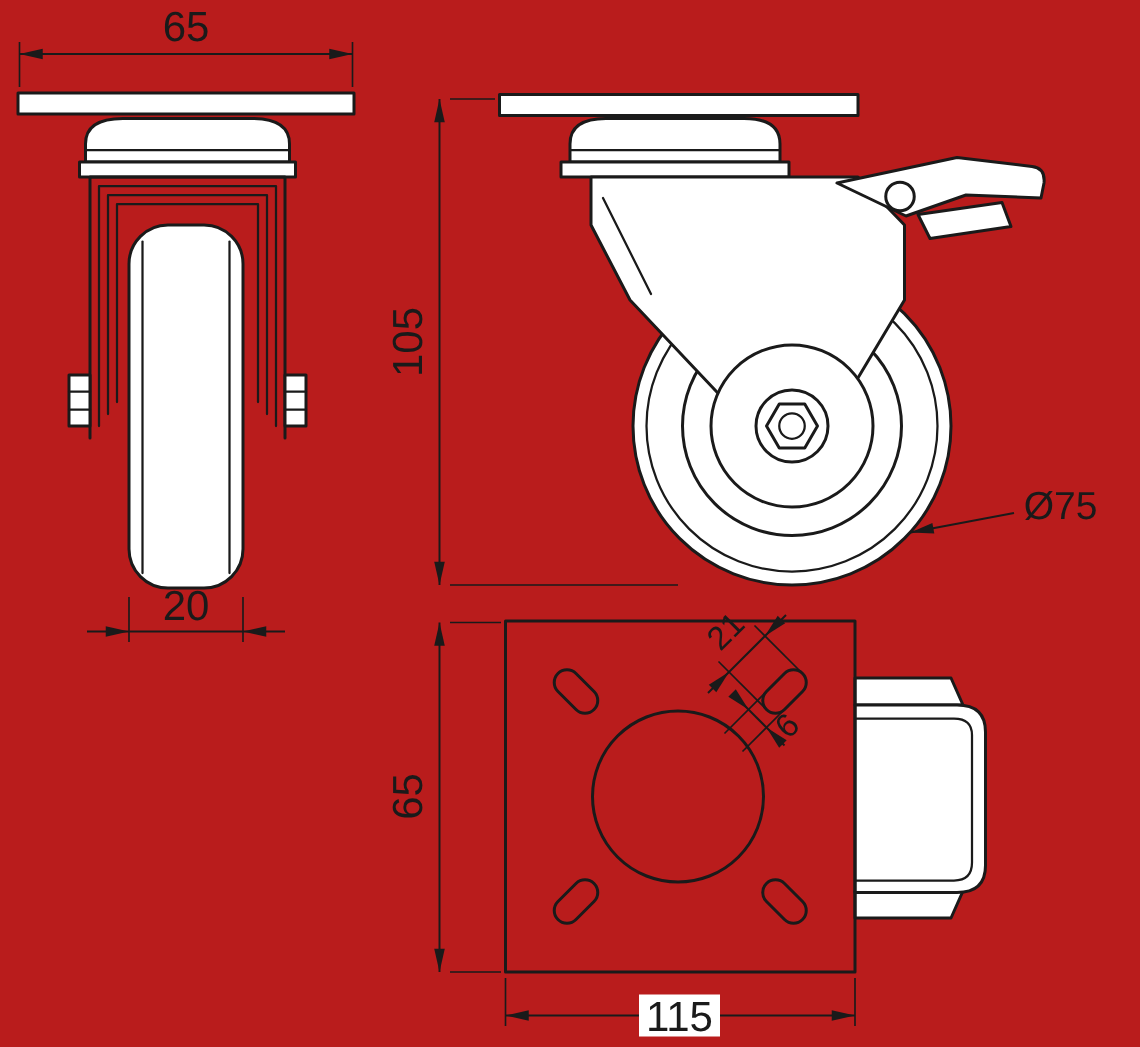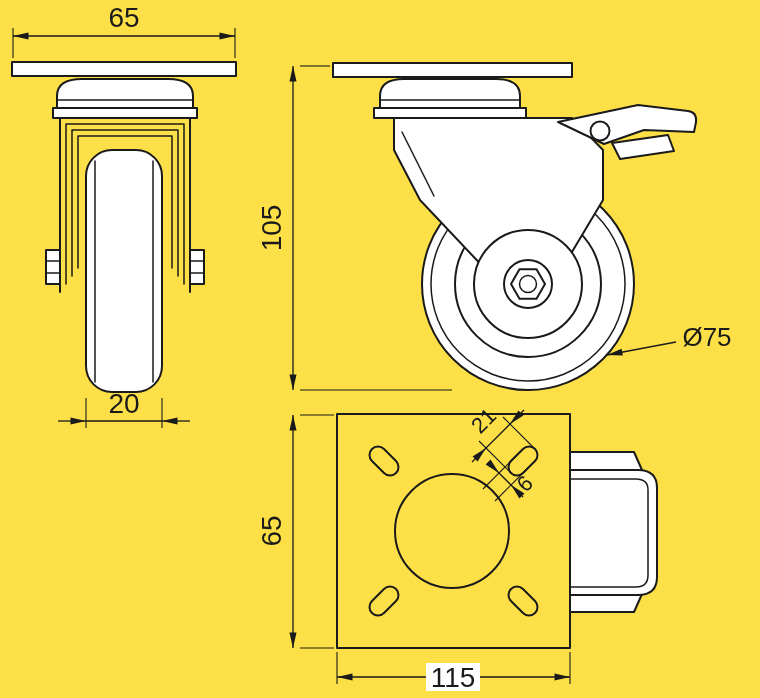--- a/index.html
+++ b/index.html
@@ -1,16 +1,16 @@
 <!DOCTYPE html>
 <html><head>
 <meta charset="utf-8">
 <style>
   html,body{margin:0;padding:0;background:#ffffff;}
-  .canvas{width:760px;height:698px;background:#fde047;position:relative;overflow:hidden;}
+  .canvas{width:760px;height:698px;background:#b91c1c;position:relative;overflow:hidden;}
   svg{display:block;}
   .obj{fill:none;stroke:#1a1a1a;stroke-width:2;stroke-linejoin:round;stroke-linecap:round;}
   .obj-f{fill:#ffffff;stroke:#1a1a1a;stroke-width:2;stroke-linejoin:round;}
   .thin{stroke-width:1.5;}
   .dim{fill:none;stroke:#1a1a1a;stroke-width:1.3;}
   .ext{fill:none;stroke:#1a1a1a;stroke-width:1.1;}
   .dim-text{font-family:"Liberation Sans","DejaVu Sans",sans-serif;font-size:28px;fill:#1a1a1a;}
   .dim-text-sm{font-family:"Liberation Sans","DejaVu Sans",sans-serif;font-size:22px;fill:#1a1a1a;}
   .dia-text{font-family:"Liberation Sans","DejaVu Sans",sans-serif;font-size:26px;fill:#1a1a1a;}
 </style>

